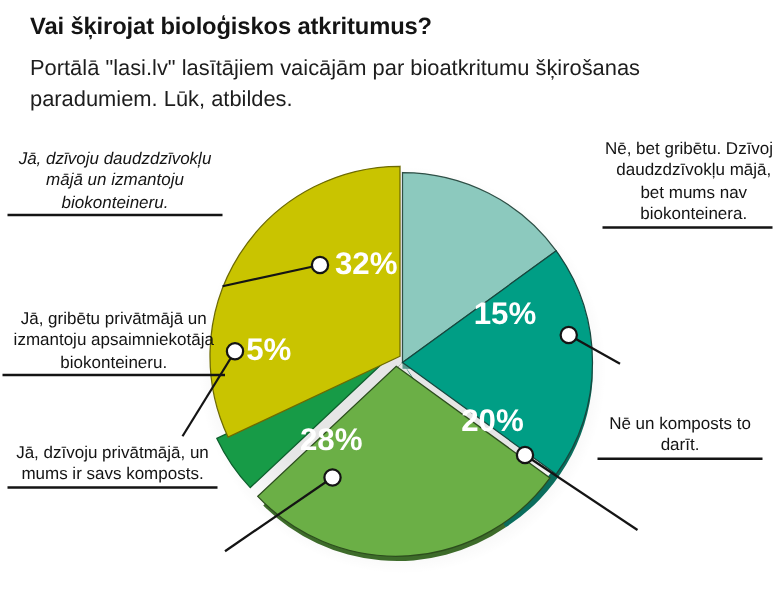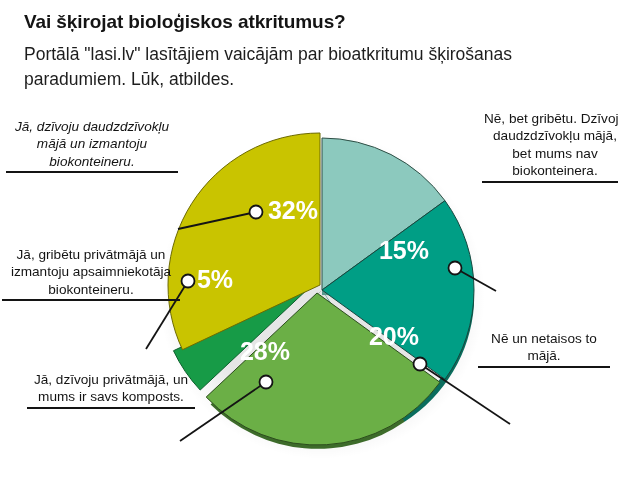--- a/index.html
+++ b/index.html
@@ -35,21 +35,21 @@
     line-height:17.4px;
     color:#141414;
     text-align:center;
   }
   .callout .txt{display:block;}
   .callout .rule{
     display:block;height:2px;background:#141414;margin-top:1px;width:100%;
   }
   .cl-1{left:6px;top:118px;width:172px;font-style:italic;}
   .cl-2{left:2px;top:246px;width:178px;}
-  .cl-3{left:6px;top:371px;width:168px;margin-left:21px;}
+  .cl-3{left:6px;top:353px;width:168px;}
   .cr-1{left:482px;top:110px;width:146px;}
   .cr-2{left:478px;top:330px;width:132px;}
 
   .pct{
     font-size:25px;font-weight:bold;fill:#ffffff;
     font-family:"Liberation Sans", sans-serif;
   }
 </style>
 </head>
 <body>
@@ -131,18 +131,18 @@
       <span class="txt">Jā, dzīvoju privātmājā, un mums ir savs komposts.</span>
       <span class="rule"></span>
     </div>
 
     <div class="callout cr-1">
       <span class="txt">Nē, bet gribētu. Dzīvoju daudzdzīvokļu mājā, bet mums nav biokonteinera.</span>
       <span class="rule"></span>
     </div>
 
     <div class="callout cr-2">
-      <span class="txt">Nē un netaisos to mājā.</span>
+      <span class="txt">Nē un komposts to darīt.</span>
       <span class="rule"></span>
     </div>
   </div>
 
 </div>
 
 </body></html>

